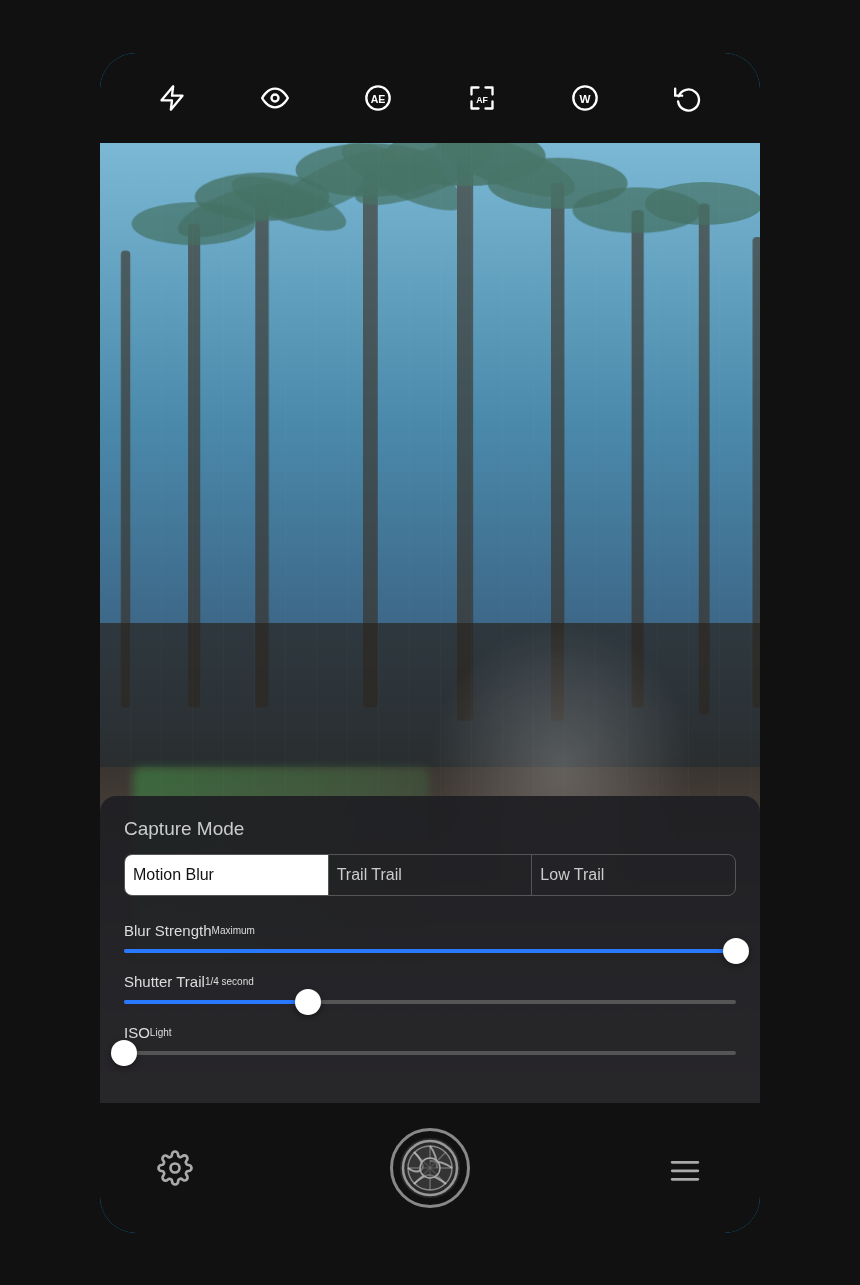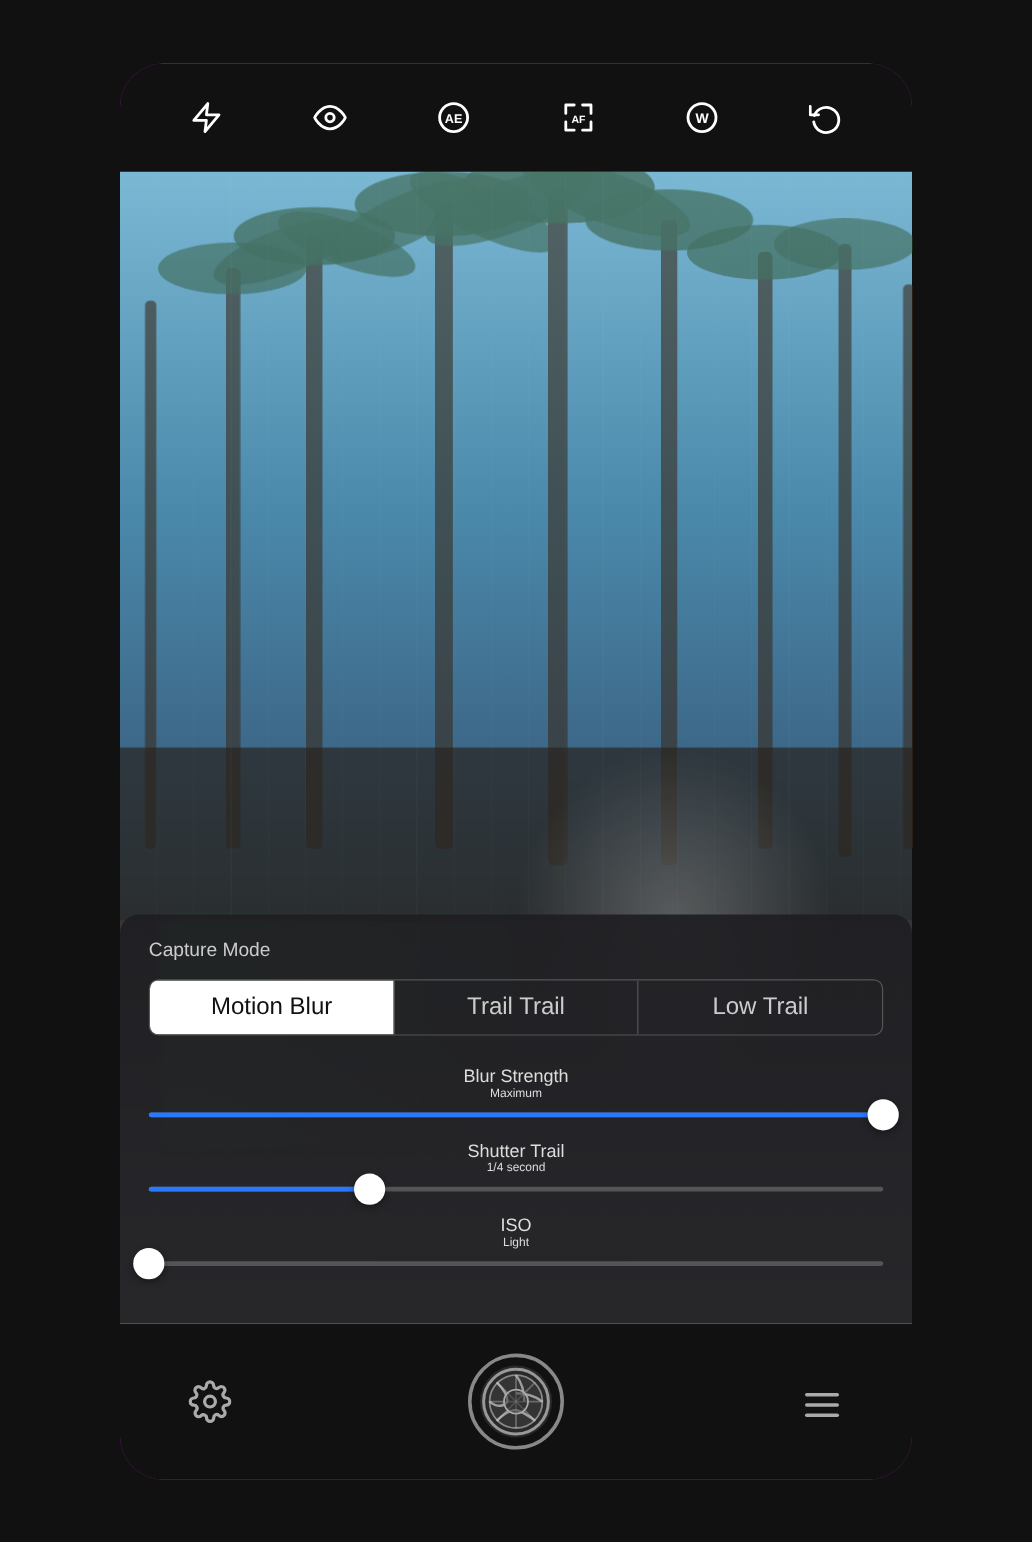--- a/index.html
+++ b/index.html
@@ -7,21 +7,21 @@
       background: #111;
       display: flex;
       justify-content: center;
       align-items: center;
       min-height: 100vh;
       font-family: -apple-system, BlinkMacSystemFont, 'Helvetica Neue', Arial, sans-serif;
     }
     .phone-container {
       width: 660px;
       height: 1180px;
-      background: #a21caf;
+      background: #0ea5e9;
       border-radius: 36px;
       overflow: hidden;
       position: relative;
       display: flex;
       flex-direction: column;
     }
     .top-toolbar {
       background: #111;
       height: 90px;
       display: flex;
@@ -110,40 +110,40 @@
       position: absolute;
       bottom: 0;
       left: 0;
       right: 0;
       background: rgba(30,30,35,0.92);
       border-radius: 16px 16px 0 0;
       padding: 22px 24px 28px;
     }
     .capture-mode-label {
       color: #ccc;
-      font-size: 16px;
+      font-size: 19px;
       font-weight: 500;
       margin-bottom: 14px;
     }
     .mode-buttons {
       display: flex;
       gap: 0;
       margin-bottom: 26px;
       border: 1.5px solid #555;
       border-radius: 8px;
       overflow: hidden;
     }
     .mode-btn {
       flex: 1;
       padding: 11px 8px;
       border: none;
-      font-size: 20px;
+      font-size: 16px;
       font-weight: 500;
       cursor: pointer;
-      text-align: center;
+      text-align: left;
       transition: background 0.2s;
     }
     .mode-btn.active {
       background: #fff;
       color: #111;
     }
     .mode-btn:not(.active) {
       background: transparent;
       color: #ccc;
       border-left: 1.5px solid #555;
@@ -151,21 +151,20 @@
     .mode-btn:first-child:not(.active) {
       border-left: none;
     }
     .slider-section {
       margin-bottom: 20px;
     }
     .slider-header {
       display: flex;
       align-items: center;
       margin-bottom: 10px;
-      flex-direction: column;
     }
     .slider-label {
       color: #ddd;
       font-size: 15px;
       font-weight: 500;
     }
     .slider-value {
       color: #ddd;
       font-size: 10px;
       font-weight: 400;

